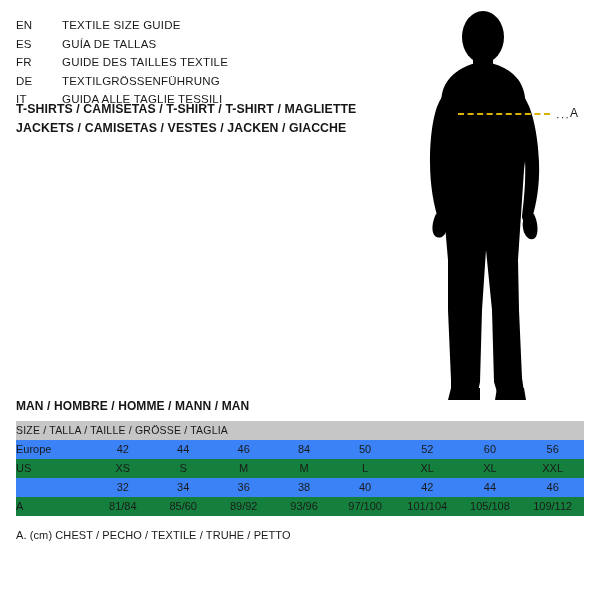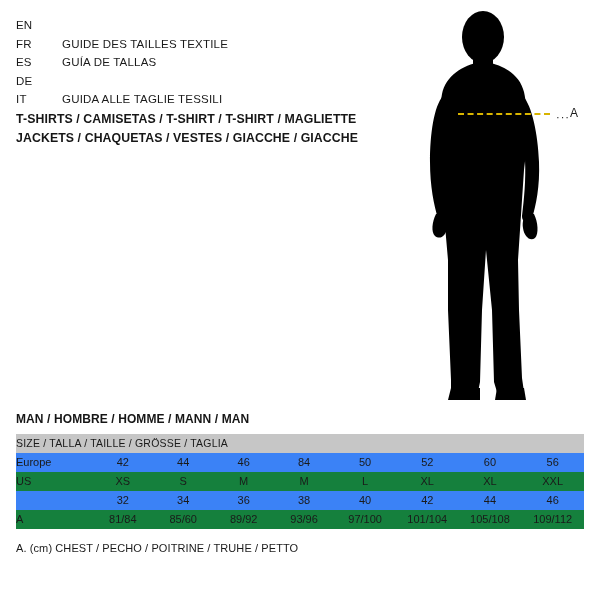--- a/index.html
+++ b/index.html
@@ -44,21 +44,21 @@
   }
   .lang-text {
     flex: 1 1 auto;
     white-space: nowrap;
   }
 
   
   .cat-block {
     position: absolute;
     left: 16px;
-    top: 110px;
+    top: 100px;
     width: 400px;
   }
   .cat-line {
     font-size: 12.3px;
     line-height: 19px;
     font-weight: bold;
     letter-spacing: 0.1px;
     color: #161616;
     white-space: nowrap;
   }
@@ -94,21 +94,21 @@
     left: 152px;
     top: 96px;
     font-size: 12px;
     color: #1a1a1a;
   }
 
   
   .table-wrap {
     position: absolute;
     left: 16px;
-    top: 412px;
+    top: 399px;
     width: 568px;
   }
   .table-title {
     font-size: 12px;
     font-weight: bold;
     letter-spacing: 0.1px;
     color: #161616;
     margin-bottom: 8px;
     white-space: nowrap;
   }
@@ -149,41 +149,43 @@
   }
 </style>
 </head>
 <body>
 
 <div class="page">
 
   <div class="lang-block">
     <div class="lang-row">
       <span class="lang-code">EN</span>
+      <span class="lang-text">TEXTILE SIZE GUIDE</span>
+    </div>
+    <div class="lang-row">
+      <span class="lang-code">ES</span>
+      <span class="lang-text">GUÍA DE TALLAS</span>
     </div>
     <div class="lang-row">
       <span class="lang-code">FR</span>
       <span class="lang-text">GUIDE DES TAILLES TEXTILE</span>
     </div>
     <div class="lang-row">
-      <span class="lang-code">ES</span>
-      <span class="lang-text">GUÍA DE TALLAS</span>
-    </div>
-    <div class="lang-row">
       <span class="lang-code">DE</span>
+      <span class="lang-text">TEXTILGRÖSSENFÜHRUNG</span>
     </div>
     <div class="lang-row">
       <span class="lang-code">IT</span>
       <span class="lang-text">GUIDA ALLE TAGLIE TESSILI</span>
     </div>
   </div>
 
   <div class="cat-block">
     <div class="cat-line">T-SHIRTS / CAMISETAS / T-SHIRT / T-SHIRT / MAGLIETTE</div>
-    <div class="cat-line">JACKETS / CHAQUETAS / VESTES / GIACCHE / GIACCHE</div>
+    <div class="cat-line">JACKETS / CAMISETAS / VESTES / JACKEN / GIACCHE</div>
   </div>
 
   <div class="figure">
     <svg width="172" height="390" viewBox="0 0 172 390">
       <g fill="#000000">
 
         <ellipse cx="65" cy="27" rx="21" ry="26"></ellipse>
 
         <rect x="55" y="46" width="20" height="14"></rect>
 
@@ -283,16 +285,16 @@
           <td class="val-cell">85/60</td>
           <td class="val-cell">89/92</td>
           <td class="val-cell">93/96</td>
           <td class="val-cell">97/100</td>
           <td class="val-cell">101/104</td>
           <td class="val-cell">105/108</td>
           <td class="val-cell">109/112</td>
         </tr>
       </tbody>
     </table>
-    <div class="table-foot">A. (cm) CHEST / PECHO / POITRINE / TRUHE / PETTO</div>
+    <div class="table-foot">A. (cm) CHEST / PECHO / TEXTILE / TRUHE / PETTO</div>
   </div>
 
 </div>
 
 </body></html>

